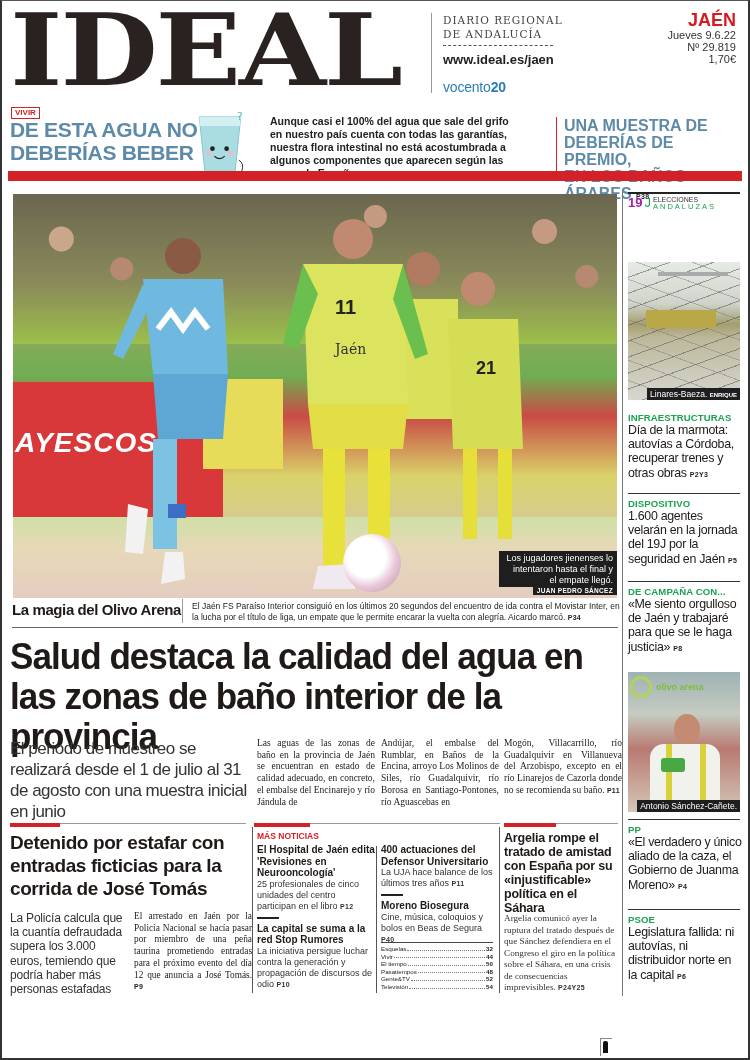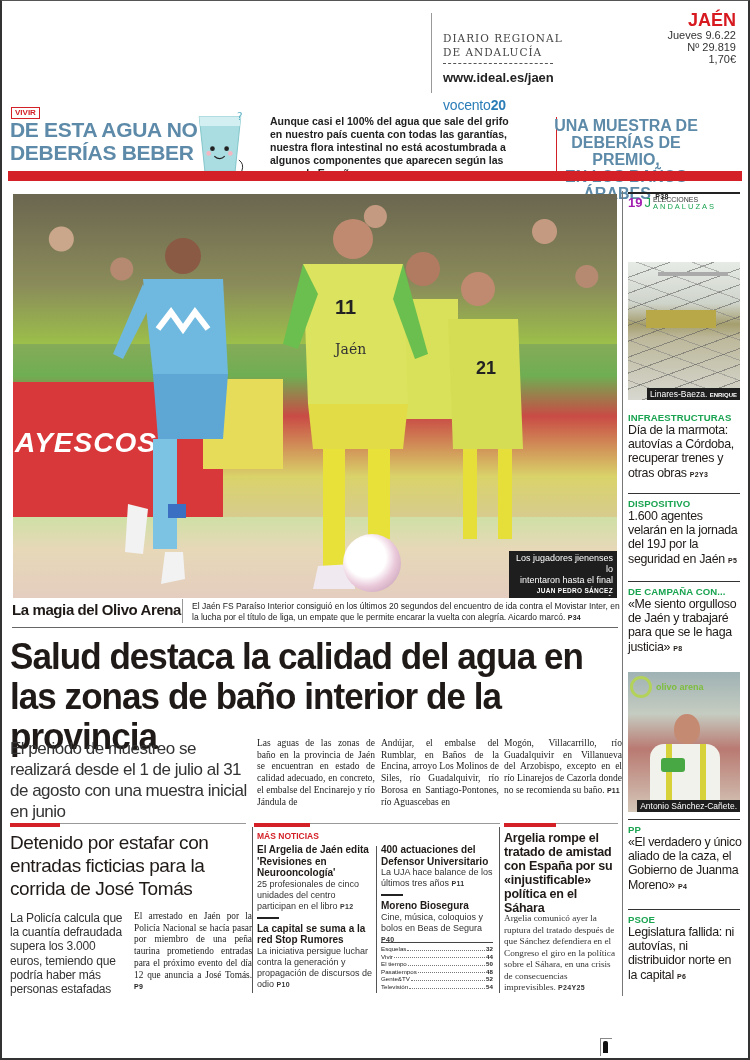--- a/index.html
+++ b/index.html
@@ -4,75 +4,75 @@
   <style>
     * { box-sizing: border-box; margin: 0; padding: 0; }
     html, body { width: 750px; height: 1060px; background: #fff; overflow: hidden; }
     body { font-family: "Liberation Sans", sans-serif; color: #1f1a17; position: relative; }
     .page { position: absolute; left: 0; top: 0; width: 750px; height: 1060px; border: 2px solid #333; border-top: 1px solid #555; background: #fff; }
 
     
     .masthead { position: absolute; left: 8px; top: 4px; width: 420px; height: 96px; }
     .logo { font-family: "DejaVu Serif", serif; font-weight: 900; font-size: 104px; letter-spacing: -2px; line-height: 96px; color: #2a2220; transform: scaleX(1.08) scaleY(0.95); transform-origin: left top; display: block; }
     .mast-divider { position: absolute; left: 429px; top: 12px; width: 1px; height: 80px; background: #999; }
-    .mast-info { position: absolute; left: 441px; top: 12px; width: 120px; margin-top: 18px; }
+    .mast-info { position: absolute; left: 441px; top: 12px; width: 120px; }
     .mast-sub { font-family: "DejaVu Serif", serif; font-size: 10.5px; letter-spacing: 1px; color: #444; line-height: 14px; }
     .mast-dash { border-bottom: 1px dashed #555; width: 110px; margin: 4px 0 6px; }
     .mast-url { font-weight: 700; font-size: 13px; color: #222; }
     .vocento { margin-top: 12px; font-size: 14px; color: #2b7db8; letter-spacing: -0.2px; }
     .vocento b { font-weight: 700; color: #2b7db8; }
     .edition { position: absolute; right: 12px; top: 10px; text-align: right; }
     .edition-city { color: #d71920; font-weight: 900; font-size: 18px; line-height: 18px; }
     .edition-line { font-size: 11px; color: #333; line-height: 12px; text-align: right; }
 
     
     .promo { position: absolute; left: 6px; top: 104px; width: 734px; height: 72px; }
     .promo-red-bar { position: absolute; left: 0; top: 66px; width: 734px; height: 10px; background: #d42027; }
     .tag-vivir { position: absolute; left: 3px; top: 2px; font-size: 8px; font-weight: 700; color: #d42027; border: 1px solid #d42027; padding: 0 3px; line-height: 10px; }
     .promo-head-left { position: absolute; left: 2px; top: 13px; font-weight: 700; font-size: 21px; line-height: 23px; color: #5c8aa8; font-family: "Liberation Sans", sans-serif; letter-spacing: -0.3px; }
     .glass { position: absolute; left: 186px; top: 4px; width: 52px; height: 68px; }
     .promo-text { position: absolute; left: 262px; top: 10px; width: 248px; font-size: 10.5px; line-height: 13px; color: #222; font-weight: 700; }
     .pg-ref { font-size: 7px; font-weight: 900; letter-spacing: 0.3px; }
     .promo-vdiv { position: absolute; left: 548px; top: 12px; width: 1px; height: 58px; background: #d42027; }
-    .promo-head-right { position: absolute; left: 528px; top: 12px; width: 180px; font-weight: 700; font-size: 16px; line-height: 17px; color: #5c8aa8; text-align: center; }
+    .promo-head-right { position: absolute; left: 556px; top: 12px; width: 180px; font-weight: 700; font-size: 16px; line-height: 17px; color: #5c8aa8; }
 
     
     .main-photo { position: absolute; left: 11px; top: 193px; width: 604px; height: 404px; overflow: hidden; background: linear-gradient(180deg, #7b8a5c 0%, #9aa860 30%, #6fae52 45%, #c94b45 55%, #d9d36a 70%, #d7c7a0 85%, #d9c7b5 100%); }
     .photo-crowd { position: absolute; left: 0; top: 0; width: 100%; height: 150px; background:
         radial-gradient(circle at 8% 30%, #caa78a 0 12px, transparent 13px),
         radial-gradient(circle at 18% 50%, #b58a70 0 11px, transparent 12px),
         radial-gradient(circle at 60% 15%, #c49a80 0 11px, transparent 12px),
         radial-gradient(circle at 88% 25%, #c49a80 0 12px, transparent 13px),
         radial-gradient(circle at 95% 55%, #b58a70 0 11px, transparent 12px),
         linear-gradient(180deg, #6b6650 0%, #8a8b5a 60%, #9cbf4a 100%); }
     .photo-banner-red { position: absolute; left: 0; top: 188px; width: 210px; height: 135px; background: #d9383a; }
     .photo-banner-text { position: absolute; left: 2px; top: 233px; font-weight: 900; font-style: italic; font-size: 28px; color: #fff; letter-spacing: 1px; }
     .photo-banner-yellow { position: absolute; left: 190px; top: 185px; width: 80px; height: 90px; background: #e6dc5a; }
     .photo-floor { position: absolute; left: 0; top: 323px; width: 100%; height: 81px; background: linear-gradient(180deg, #cfe0a5 0%, #e7d8b8 40%, #e4cdbf 100%); }
     .player-blue { position: absolute; left: 100px; top: 40px; width: 130px; height: 350px; }
     .player-yellow { position: absolute; left: 250px; top: 20px; width: 180px; height: 380px; }
     .player-yellow2 { position: absolute; left: 360px; top: 55px; width: 170px; height: 300px; }
     .ball { position: absolute; left: 330px; top: 340px; width: 58px; height: 58px; border-radius: 50%; background: radial-gradient(circle at 40% 40%, #fff 0 40%, #e9c8d9 60%, #b58aa3 100%); }
-    .photo-caption { position: absolute; right: 0; top: 357px; background: #1e1e1e; color: #fff; font-size: 9px; line-height: 11px; text-align: right; padding: 2px 4px 1px; width: 108px; }
+    .photo-caption { position: absolute; right: 0; top: 357px; background: #1e1e1e; color: #fff; font-size: 9px; line-height: 11px; text-align: right; padding: 2px 4px 1px; width: 118px; }
     .photo-credit { position: absolute; right: 0; top: 392px; background: #1e1e1e; color: #fff; font-size: 6.5px; font-weight: 900; padding: 1px 4px; letter-spacing: 0.3px; }
 
     .photo-cap-title { position: absolute; left: 10px; top: 600px; font-weight: 700; font-size: 15px; color: #1f1a17; letter-spacing: -0.4px; }
     .photo-cap-div { position: absolute; left: 180px; top: 598px; width: 1px; height: 24px; background: #999; }
     .photo-cap-text { position: absolute; left: 190px; top: 600px; width: 430px; font-size: 8.5px; line-height: 11px; color: #222; }
     .hr-main { position: absolute; left: 10px; top: 626px; width: 606px; height: 1px; background: #666; }
 
     
     .lead-headline { position: absolute; left: 8px; top: 636px; width: 612px; font-weight: 900; font-size: 36.5px; line-height: 40px; letter-spacing: -1px; color: #1f1a17; font-family: "Liberation Sans", sans-serif; transform: scaleX(0.96); transform-origin: left top; }
     .lead-sub { position: absolute; left: 8px; top: 737px; width: 240px; font-size: 17px; line-height: 21px; color: #333; letter-spacing: -0.5px; }
     .lead-col { position: absolute; top: 737px; width: 118px; font-family: "Liberation Serif", serif; font-size: 9.5px; line-height: 11.7px; color: #222; text-align: justify; }
     .lead-col .pg-ref { font-family: "Liberation Sans", sans-serif; }
 
     
     .hr-thick-red { position: absolute; height: 4px; background: #d42027; }
-    .story-detenido-title { position: absolute; left: 8px; top: 830px; width: 240px; font-weight: 400; font-size: 19px; line-height: 23px; letter-spacing: -0.4px; color: #1f1a17; }
+    .story-detenido-title { position: absolute; left: 8px; top: 830px; width: 240px; font-weight: 700; font-size: 19px; line-height: 23px; letter-spacing: -0.4px; color: #1f1a17; }
     .story-detenido-sub { position: absolute; left: 8px; top: 910px; width: 115px; font-size: 12px; line-height: 14.2px; color: #333; letter-spacing: -0.2px; }
     .story-detenido-body { position: absolute; left: 132px; top: 910px; width: 118px; font-family: "Liberation Serif", serif; font-size: 9.3px; line-height: 11.7px; color: #222; text-align: justify; }
 
     .vdiv { position: absolute; width: 1px; background: #555; }
     .mas-label { position: absolute; left: 255px; top: 830px; font-size: 8.5px; font-weight: 700; color: #d42027; }
     .brief { position: absolute; width: 118px; }
     .brief-title { font-weight: 700; font-size: 10px; line-height: 11.5px; color: #1f1a17; }
     .brief-body { font-size: 9px; line-height: 11px; color: #333; }
     .brief-sep { width: 22px; height: 2px; background: #222; margin: 5px 0 4px; }
 
@@ -114,20 +114,23 @@
     .man-badge { position: absolute; left: 33px; top: 86px; width: 24px; height: 14px; background: #48a844; border-radius: 3px; }
 
     .footer-mark { position: absolute; left: 598px; top: 1037px; width: 12px; height: 18px; border-left: 1px solid #888; border-top: 1px solid #888; }
     .footer-mark span { position: absolute; left: 2px; top: 2px; width: 5px; height: 12px; background: #111; border-radius: 2px 2px 0 0; }
   </style>
 </head>
 <body>
 
 <div class="page">
 
+  <div class="masthead">
+    <span class="logo">IDEAL</span>
+  </div>
   <div class="mast-divider"></div>
   <div class="mast-info">
     <div class="mast-sub">DIARIO REGIONAL</div>
     <div class="mast-sub">DE ANDALUCÍA</div>
     <div class="mast-dash"></div>
     <div class="mast-url">www.ideal.es/jaen</div>
     <div class="vocento"><span>vocento</span><b>20</b></div>
   </div>
   <div class="edition">
     <div class="edition-city">JAÉN</div>
@@ -228,21 +231,21 @@
   <div style="position:absolute; left:554px; top:822px; width:62px; height:1px; background:#999;"></div>
 
   <h2 class="story-detenido-title">Detenido por estafar con entradas ficticias para la corrida de José Tomás</h2>
   <div class="story-detenido-sub">La Policía calcula que la cuantía defraudada supera los 3.000 euros, temiendo que podría haber más personas estafadas</div>
   <div class="story-detenido-body"><span>El arrestado en Jaén por la Policía Nacional se hacía pasar por miembro de una peña taurina prometiendo entradas para el próximo evento del día 12 que anuncia a José Tomás.</span> <span class="pg-ref" style="font-family:'Liberation Sans',sans-serif">P9</span></div>
 
   <div class="vdiv" style="left:250px; top:826px; height:166px;"></div>
 
   <div class="mas-label">MÁS NOTICIAS</div>
   <div class="brief" style="left:255px; top:843px;">
-    <div class="brief-title">El Argelia de Jaén edita 'Revisiones en Neurooncología'</div>
+    <div class="brief-title">El Hospital de Jaén edita 'Revisiones en Neurooncología'</div>
     <div class="brief-body"><span>25 profesionales de cinco unidades del centro participan en el libro</span> <span class="pg-ref">P12</span></div>
     <div class="brief-sep"></div>
     <div class="brief-title">La capital se suma a la red Stop Rumores</div>
     <div class="brief-body"><span>La iniciativa persigue luchar contra la generación y propagación de discursos de odio</span> <span class="pg-ref">P10</span></div>
   </div>
 
   <div class="vdiv" style="left:374px; top:845px; height:147px;"></div>
 
   <div class="brief" style="left:379px; top:843px; width:114px;">
     <div class="brief-title">400 actuaciones del Defensor Universitario</div>

